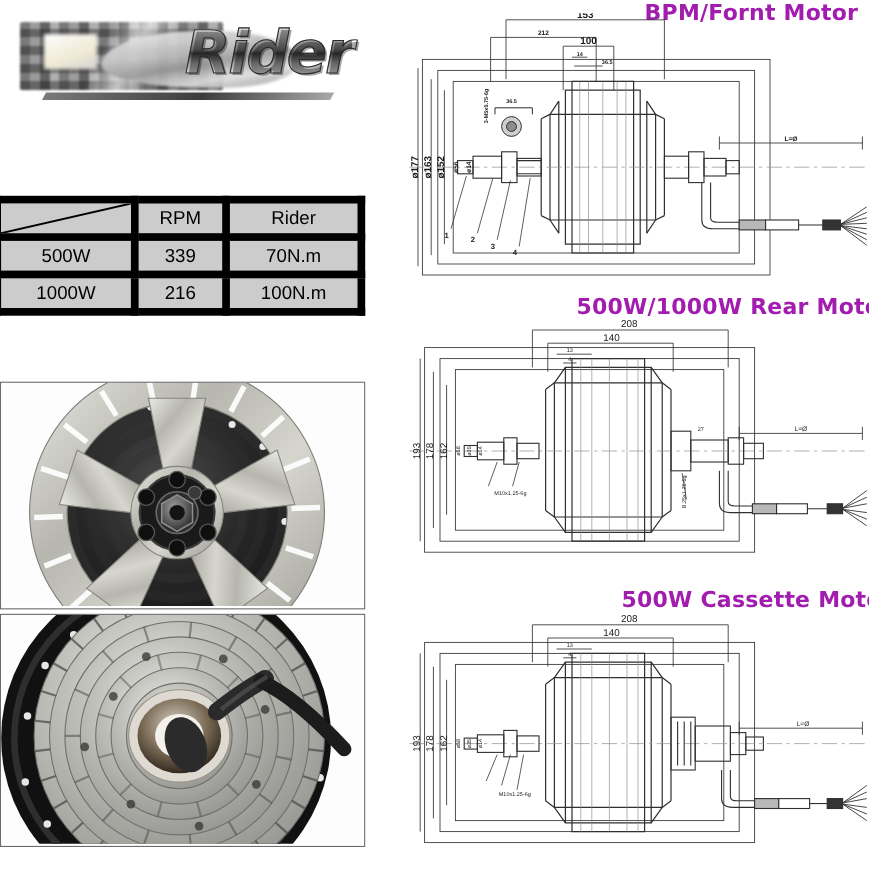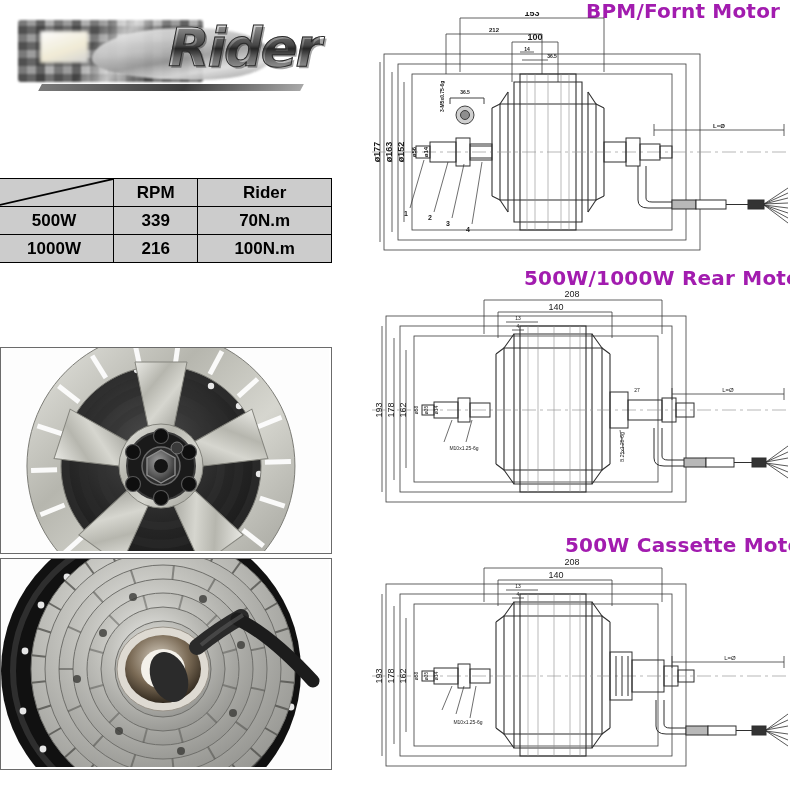--- a/index.html
+++ b/index.html
@@ -50,24 +50,24 @@
   #logo .underbar{
     position:absolute;left:40px;top:72px;width:262px;height:7px;
     background:linear-gradient(90deg,#7a7a7a,#3c3c3c 55%,#a8a8a8);
     transform:skewX(-28deg);
   }
 
   
   #spec-table{left:-6px;top:178px;width:338px;}
   table.spec{border-collapse:collapse;width:100%;}
   table.spec td{
-    border:1px solid #000000;
+    border:7px solid #000000;
     background:#cccccc;
     text-align:center;
-    font-weight:bold;
+    font-weight:normal;
     font-size:17px;
     color:#000;
     height:25px;
     padding:1px 0;
   }
   table.spec td.corner{
     position:relative;
     background:#cccccc;
     width:118px;
   }

